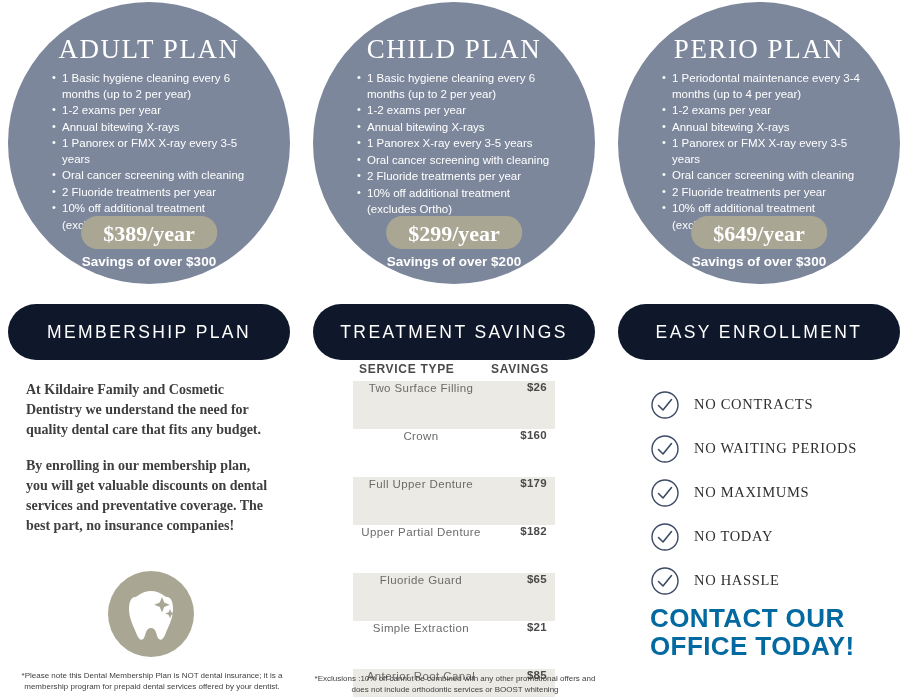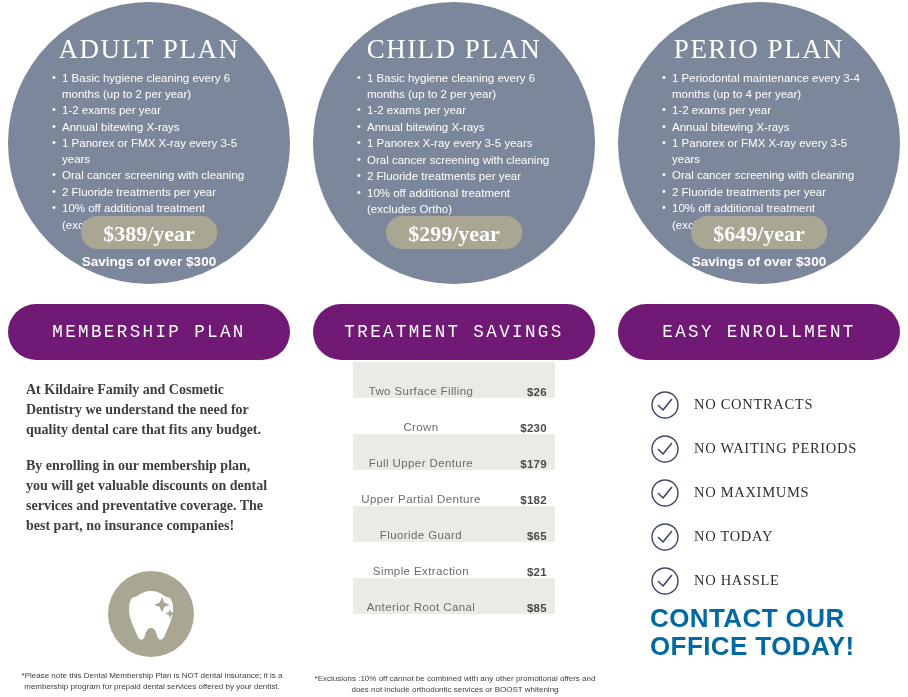--- a/index.html
+++ b/index.html
@@ -97,24 +97,24 @@
     text-align: center;
     font-size: 13.5px;
     font-weight: bold;
     color: #ffffff;
   }
 
   
   .bar {
     position: absolute;
     height: 56px;
-    background: #701a75;
+    background: #0f172a;
     border-radius: 28px;
     color: #ffffff;
-    font-family: Liberation Mono, monospace;
+    font-family: Liberation Sans, sans-serif;
     font-size: 17.5px;
     letter-spacing: 2.4px;
     display: flex;
     align-items: center;
     justify-content: center;
   }
   .bar.b1 { left: 8px;   top: 304px; width: 282px; }
   .bar.b2 { left: 313px; top: 304px; width: 282px; }
   .bar.b3 { left: 618px; top: 304px; width: 282px; }
 
@@ -165,23 +165,23 @@
     display: flex;
     justify-content: space-between;
     font-size: 12px;
     font-weight: bold;
     letter-spacing: 0.7px;
     color: #4a4a4a;
     padding: 0 6px 5px 6px;
   }
   .t-row {
     display: flex;
-    align-items: flex-end;
+    align-items: flex-start;
     justify-content: space-between;
-    height: 36px;
+    height: 48px;
     padding: 0 8px;
     box-sizing: border-box;
     font-size: 11.5px;
     color: #6b6b6b;
   }
   .t-row.alt { background: #eceae4; }
   .t-row .svc {
     width: 120px;
     text-align: center;
     line-height: 14px;
@@ -271,20 +271,21 @@
         <li>1 Basic hygiene cleaning every 6 months (up to 2 per year)</li>
         <li>1-2 exams per year</li>
         <li>Annual bitewing X-rays</li>
         <li>1 Panorex X-ray every 3-5 years</li>
         <li>Oral cancer screening with cleaning</li>
         <li>2 Fluoride treatments per year</li>
         <li>10% off additional treatment</li>
         <li class="noblt">(excludes Ortho)</li>
       </ul>
       <div class="price-pill">$299/year</div>
+      <div class="savings">Savings of over $200</div>
     </div>
 
     <div class="plan-circle p3">
       <div class="plan-title">PERIO PLAN</div>
       <ul class="plan-list">
         <li>1 Periodontal maintenance every 3-4 months (up to 4 per year)</li>
         <li>1-2 exams per year</li>
         <li>Annual bitewing X-rays</li>
         <li>1 Panorex or FMX X-ray every 3-5 years</li>
         <li>Oral cancer screening with cleaning</li>
@@ -310,28 +311,32 @@
     <svg width="86" height="86" viewBox="0 0 86 86" aria-hidden="true">
       <path d="M43 20 C33 20 30 26 27 26 C23 26 21 31 21 38 C21 48 26 56 29 64 C31 69 34 70 36 67 C38 63 38 57 43 57 C48 57 48 63 50 67 C52 70 55 69 57 64 C60 56 65 48 65 38 C65 31 63 26 59 26 C56 26 53 20 43 20 Z" fill="#ffffff"></path>
       <path d="M54 26 l2.2 5.6 5.6 2.2 -5.6 2.2 -2.2 5.6 -2.2 -5.6 -5.6 -2.2 5.6 -2.2 Z" fill="#a9a693"></path>
       <path d="M62 38 l1.3 3.3 3.3 1.3 -3.3 1.3 -1.3 3.3 -1.3 -3.3 -3.3 -1.3 3.3 -1.3 Z" fill="#a9a693"></path>
     </svg>
   </div>
 
   <div class="footnote-left">*Please note this Dental Membership Plan is NOT dental insurance; it is a membership program for prepaid dental services offered by your dentist.</div>
 
   <div class="table-wrap">
+    <div class="t-head">
+      <span>SERVICE TYPE</span>
+      <span>SAVINGS</span>
+    </div>
 
     <div class="t-row alt">
       <span class="svc">Two Surface Filling</span>
       <span class="amt">$26</span>
     </div>
     <div class="t-row">
       <span class="svc">Crown</span>
-      <span class="amt">$230</span>
+      <span class="amt">$160</span>
     </div>
     <div class="t-row alt">
       <span class="svc">Full Upper Denture</span>
       <span class="amt">$179</span>
     </div>
     <div class="t-row">
       <span class="svc">Upper Partial Denture</span>
       <span class="amt">$182</span>
     </div>
     <div class="t-row alt">

